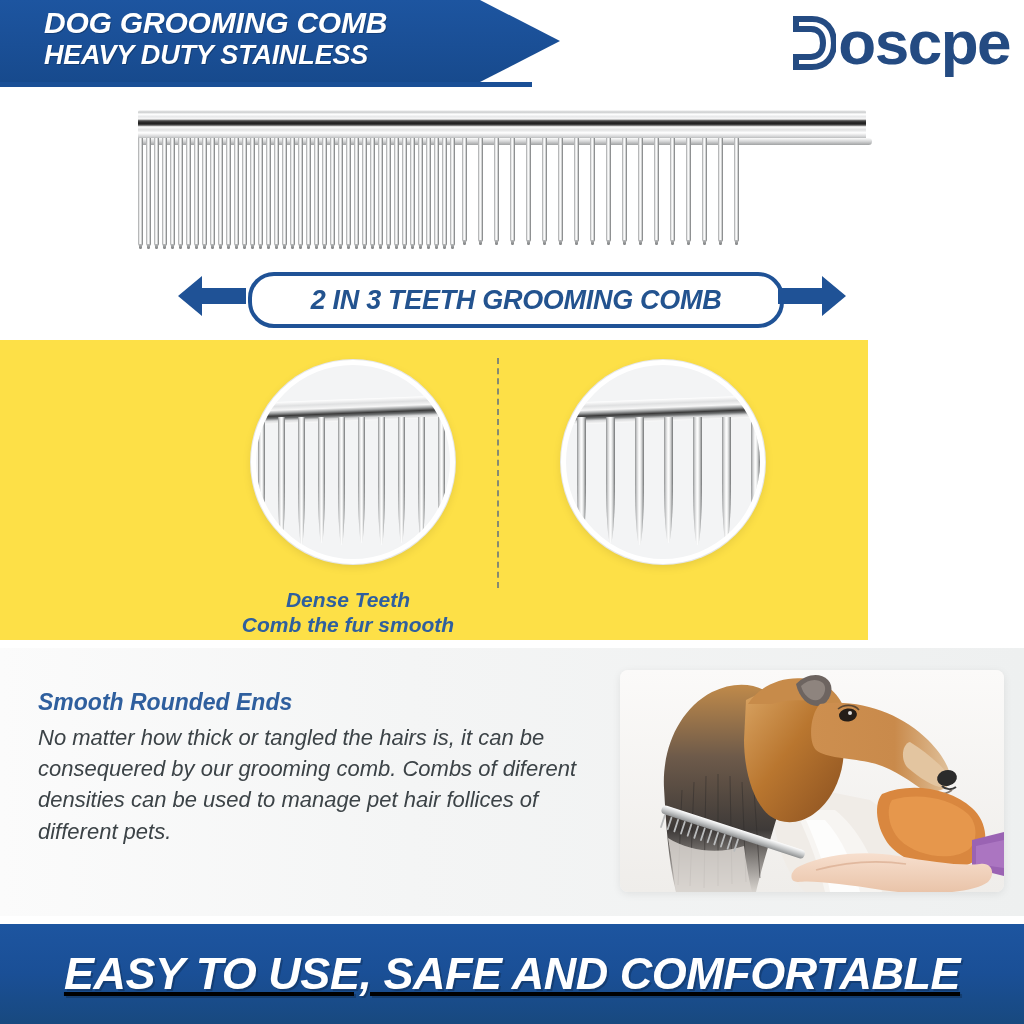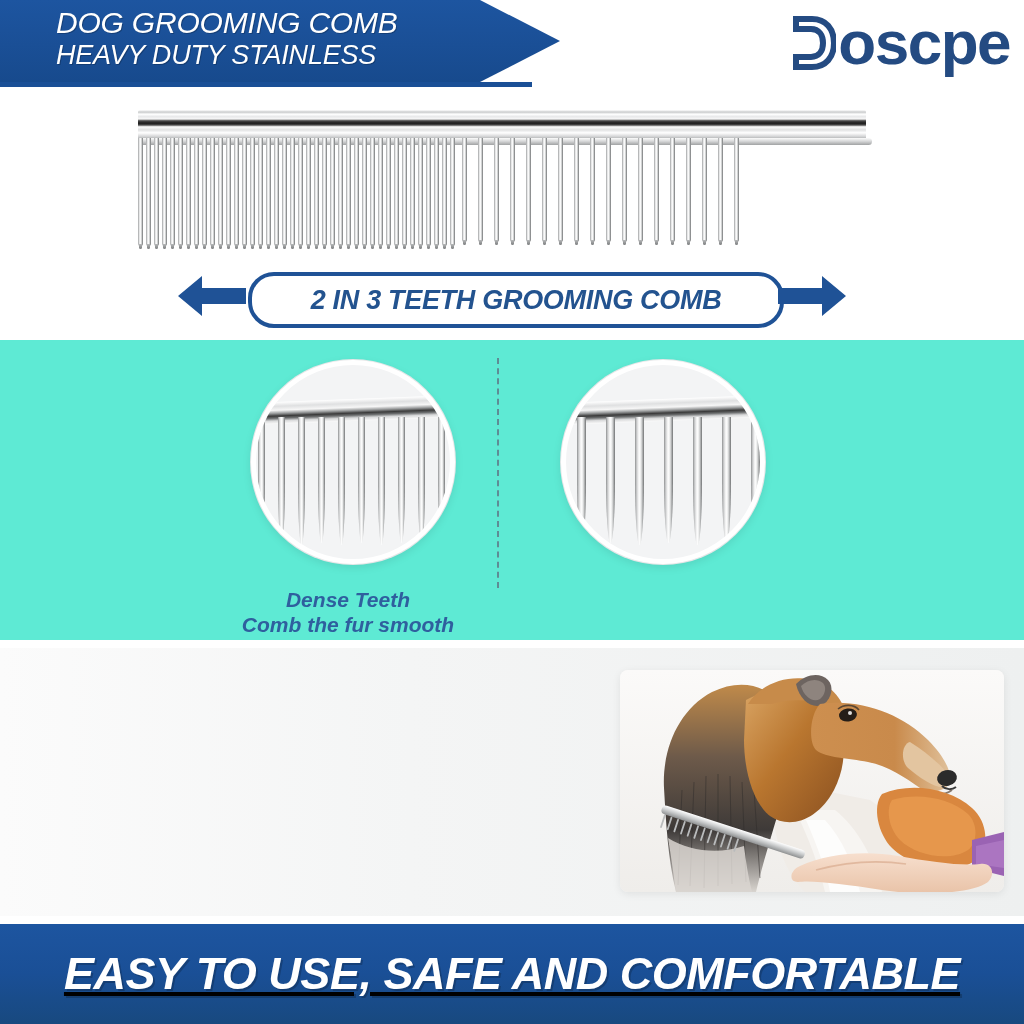--- a/index.html
+++ b/index.html
@@ -18,22 +18,22 @@
     position:absolute;left:0;top:0;width:560px;height:82px;
     background:linear-gradient(180deg,#1d55a0 0%,#1a4f96 55%,#174a8d 100%);
     -webkit-clip-path:polygon(0 0, 480px 0, 560px 41px, 480px 82px, 0 82px);
     clip-path:polygon(0 0, 480px 0, 560px 41px, 480px 82px, 0 82px);
   }
   .header-underline{
     position:absolute;left:0;top:82px;width:1024px;height:5px;
     background:linear-gradient(90deg,#1a4f96 0%,#1a4f96 52%,#ffffff 52%,#ffffff 100%);
   }
   .header-text{
-    position:absolute;left:56px;top:8px;width:470px;
-    color:#ffffff;font-style:italic;font-weight:normal;
+    position:absolute;left:44px;top:8px;width:470px;
+    color:#ffffff;font-style:italic;font-weight:bold;
     letter-spacing:-0.2px;line-height:1.0;
     text-shadow:1px 1px 0 rgba(0,0,0,.22);
   }
   .header-line1{font-size:30px;display:block;white-space:nowrap;}
   .header-line2{font-size:27px;display:block;white-space:nowrap;margin-top:4px;}
 
   
   .logo{
     position:absolute;right:14px;top:12px;height:62px;
     display:flex;align-items:center;
@@ -90,21 +90,21 @@
     position:absolute;left:248px;top:4px;width:528px;height:48px;
     border:4px solid #1f5296;border-radius:26px;background:#ffffff;
     display:flex;align-items:center;justify-content:center;
   }
   .pill-text{
     font-size:27px;font-weight:bold;font-style:italic;color:#23538f;
     letter-spacing:-0.3px;white-space:nowrap;
   }
 
   
-  .callouts{position:absolute;left:0;top:340px;width:1024px;height:300px;background:#5eead4;}
+  .callouts{position:absolute;left:0;top:340px;width:868px;height:300px;background:#fde047;}
   .circle{
     position:absolute;top:20px;width:194px;height:194px;border-radius:50%;
     background:#f3f4f5;border:5px solid #ffffff;
     box-shadow:0 0 0 1px #e6e7e8, 0 3px 10px rgba(0,0,0,.10);
     overflow:hidden;
   }
   .circle-dense{left:251px;}
   .circle-wide{left:561px;}
   .zoom-spine{
     position:absolute;left:-22px;right:-22px;top:34px;height:22px;
@@ -304,20 +304,24 @@
     <div class="caption caption-dense">
       <span class="c1">Dense Teeth</span>
       <span class="c2">Comb the fur smooth</span>
     </div>
 
     <div class="caption caption-wide">
     </div>
   </div>
 
   <div class="lower">
+    <div class="lower-left">
+      <p class="lower-title">Smooth Rounded Ends</p>
+      <p class="lower-body">No matter how thick or tangled the hairs is, it can be consequered by our grooming comb. Combs of diferent densities can be used to manage pet hair follices of different pets.</p>
+    </div>
 
     <div class="photo">
       <svg width="384" height="222" viewBox="0 0 384 222" aria-hidden="true">
         <defs>
           <linearGradient id="bgph" x1="0" y1="0" x2="0" y2="1">
             <stop offset="0" stop-color="#fbfaf9"></stop>
               <stop offset="1" stop-color="#efedea"></stop>
           </linearGradient>
           <linearGradient id="ruff" x1="0" y1="0" x2="1" y2="1">
             <stop offset="0" stop-color="#d9a463"></stop>

